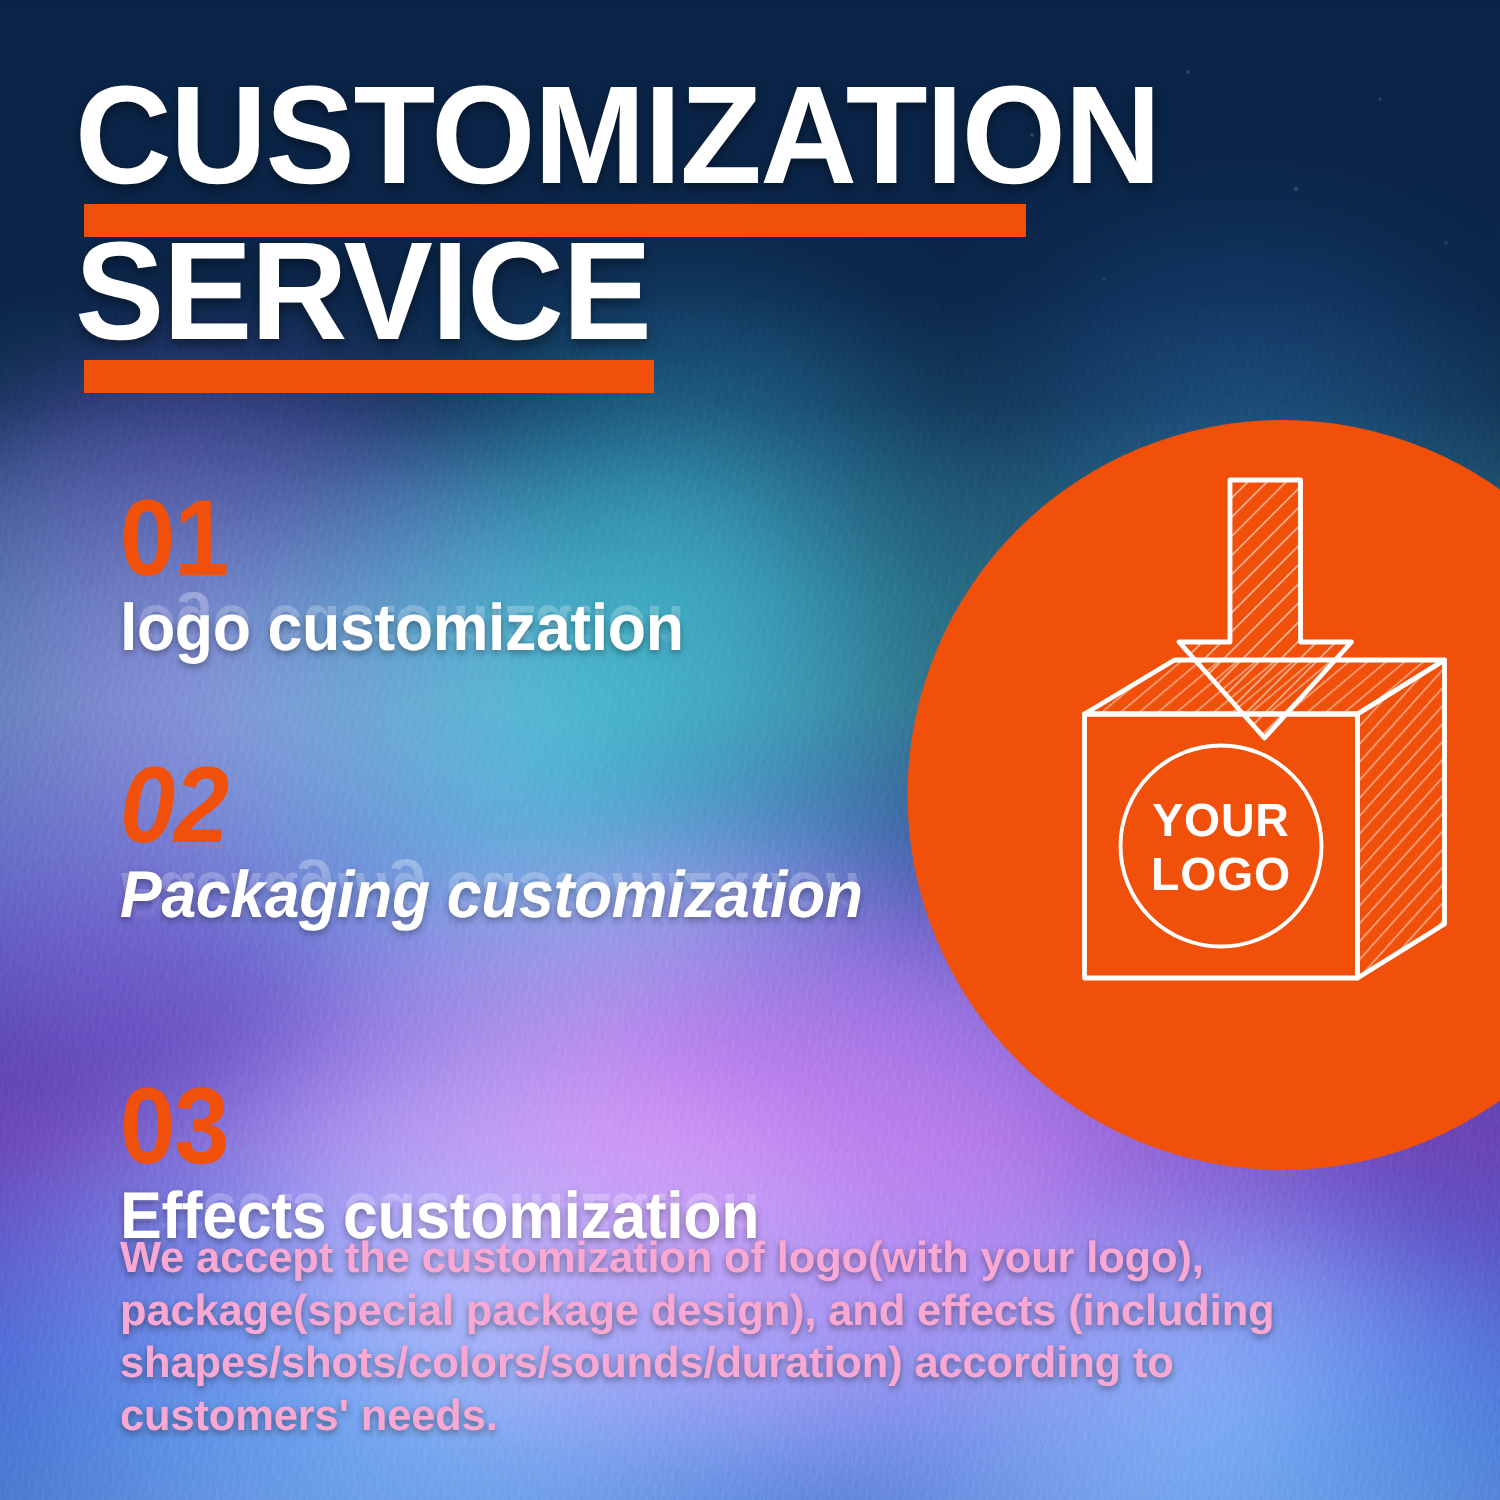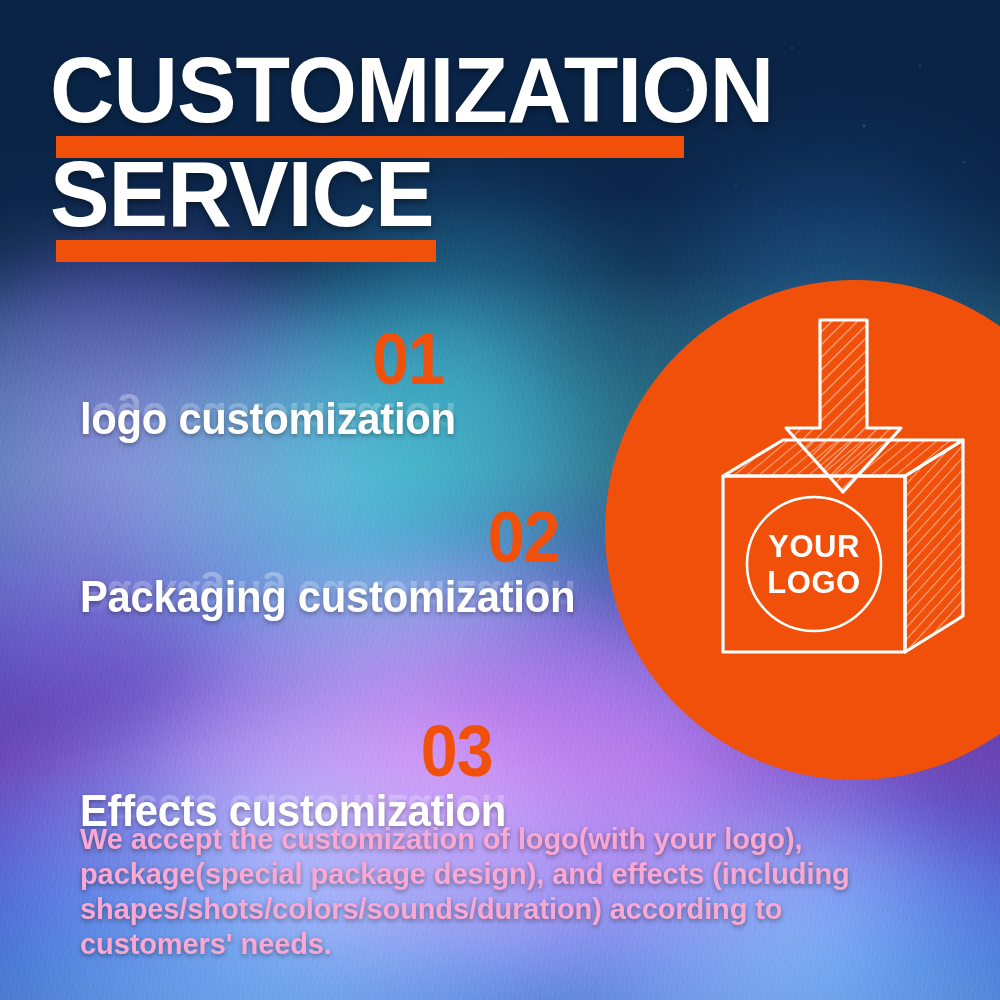--- a/index.html
+++ b/index.html
@@ -108,23 +108,23 @@
     line-height:104px;
     letter-spacing:-1px;
     transform:scaleX(.96);
     transform-origin:left center;
     white-space:nowrap;
     text-shadow:0 3px 7px rgba(0,0,0,.40);
   }
   .hl-text.l2 { font-size:93px; }
 
   
-  .item { position:absolute; left:80px;text-align:right; }
+  .item { position:absolute; left:80px; }
   .item.i1 { top:325px; }
-  .item.i2 { top:503px; }
+  .item.i2 { top:503px;font-style:italic; }
   .item.i3 { top:673px;margin-top:44px; }
 
   .item-num {
     color:#f1500a;
     font-family:"Liberation Sans Narrow","Liberation Sans", sans-serif;
     font-weight:700;
     font-size:72px;
     line-height:68px;
     letter-spacing:-1px;
     transform:scaleX(.92);

